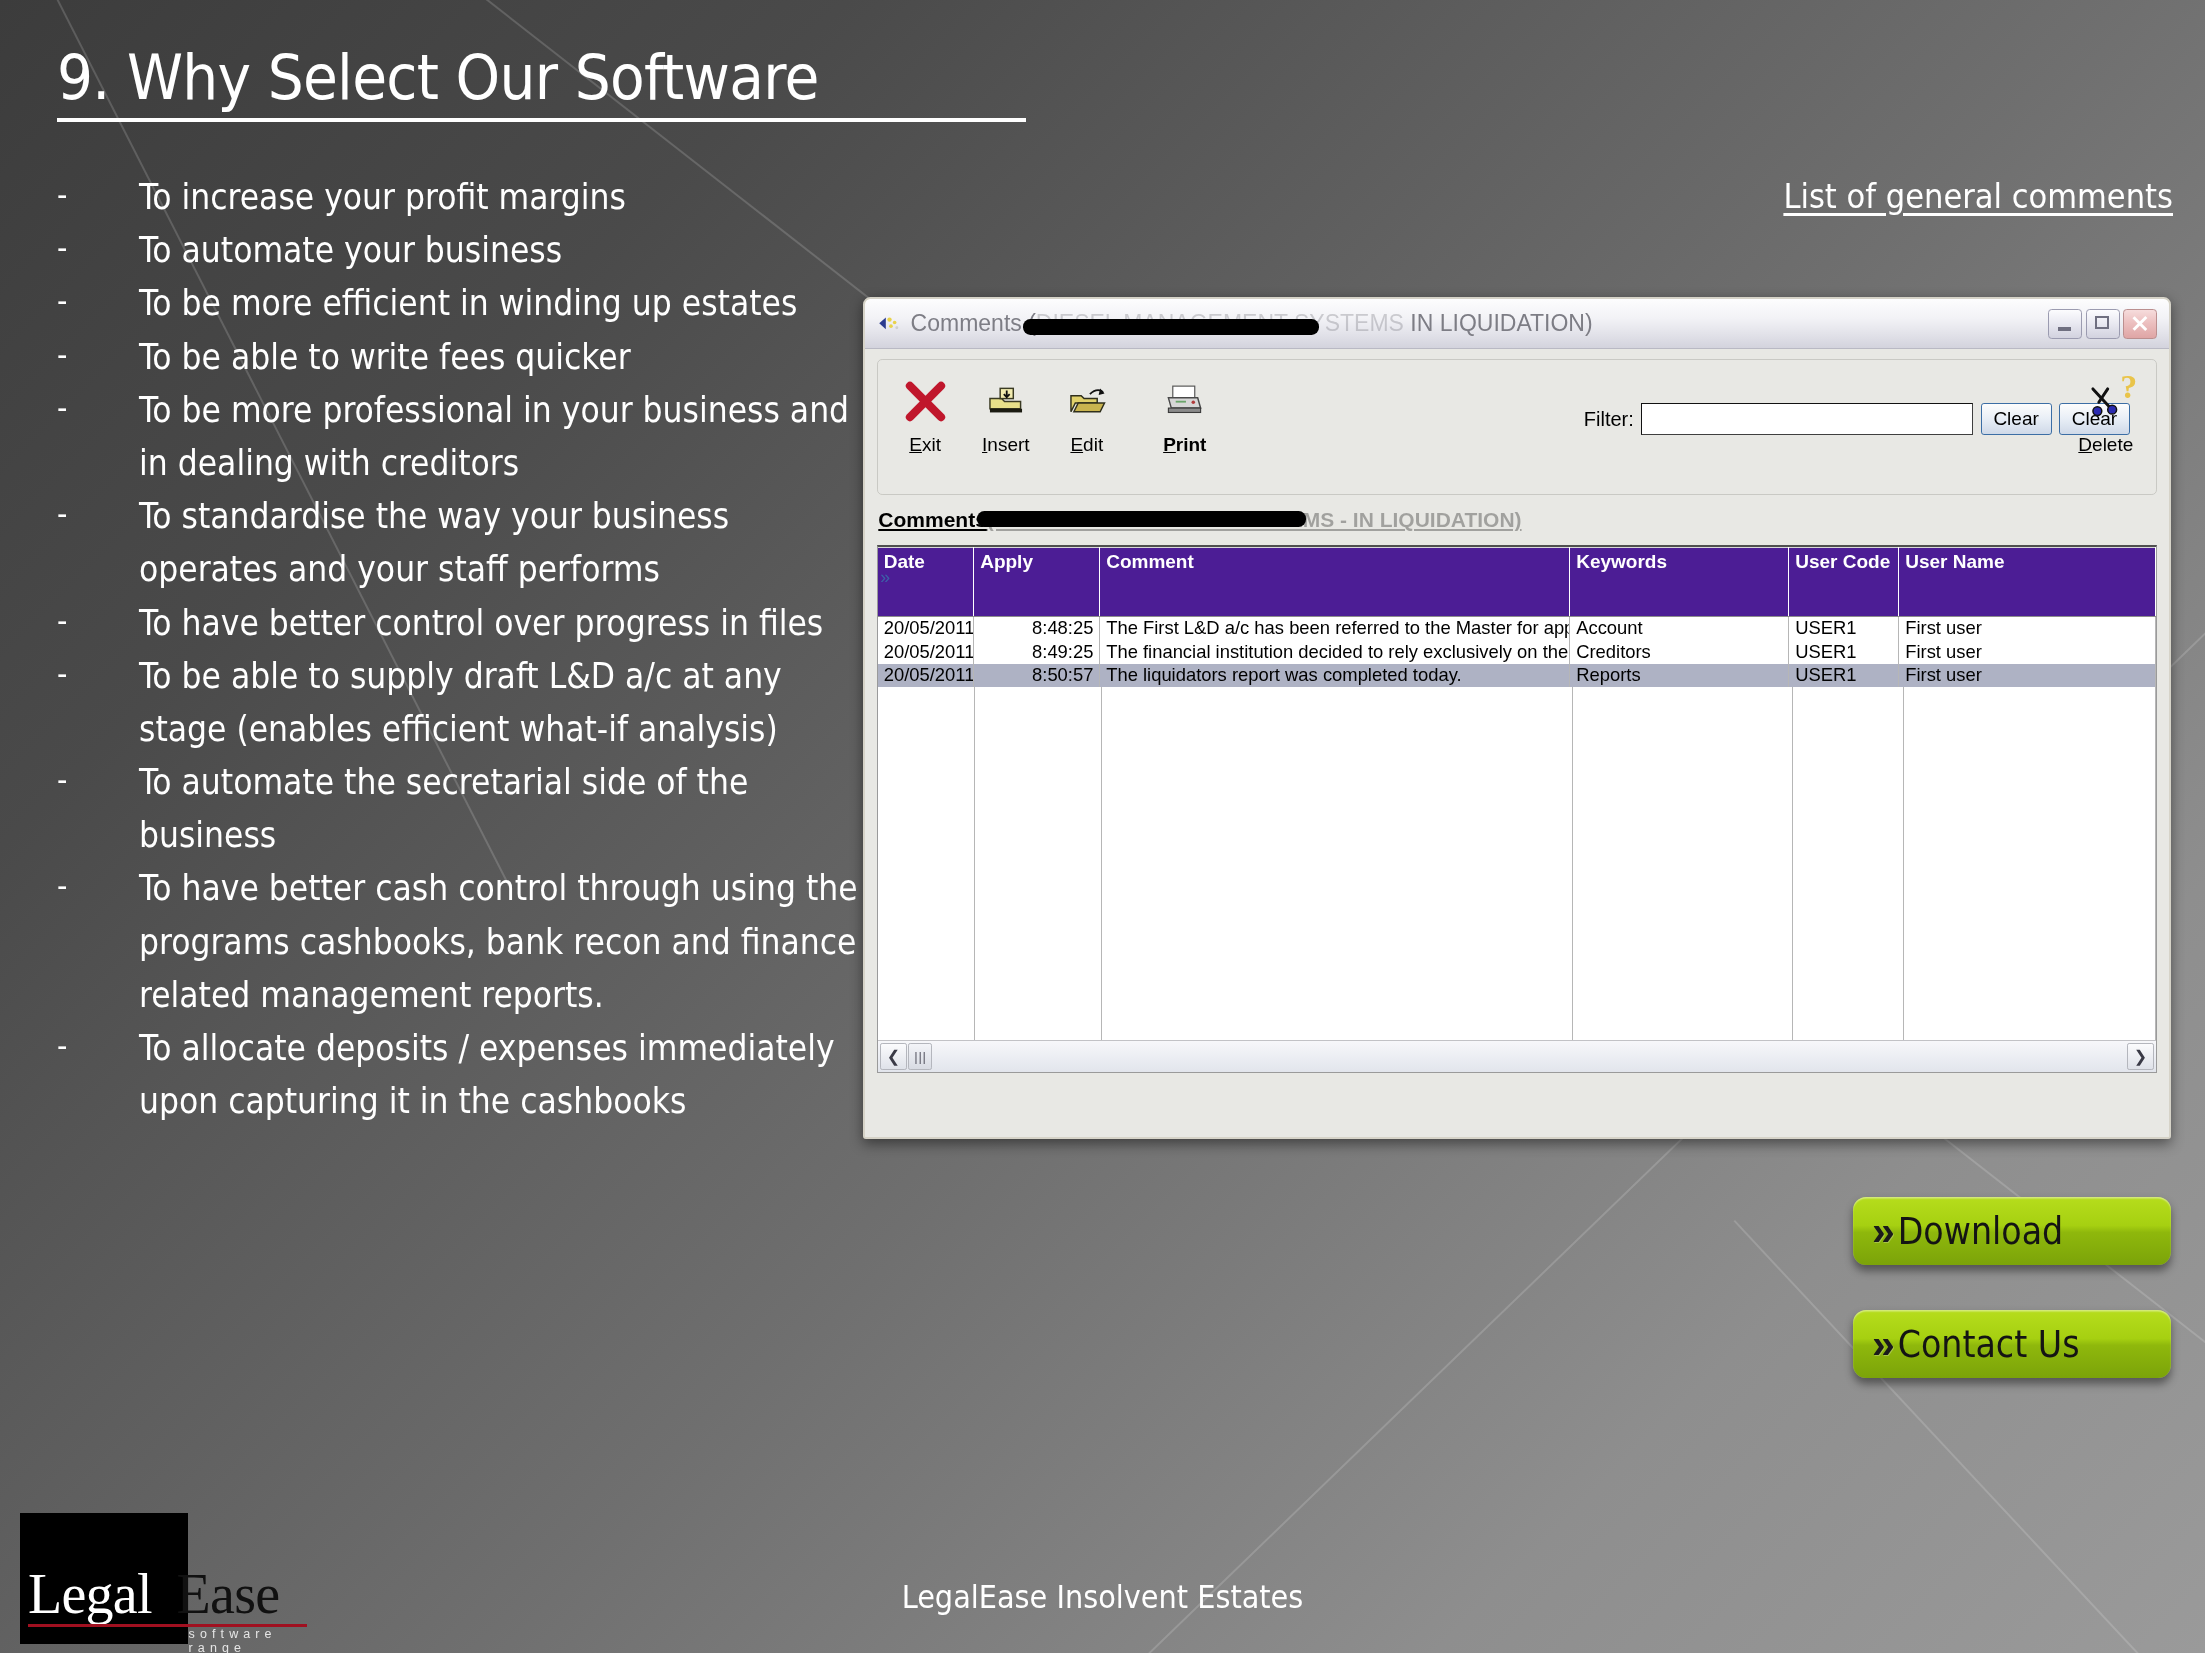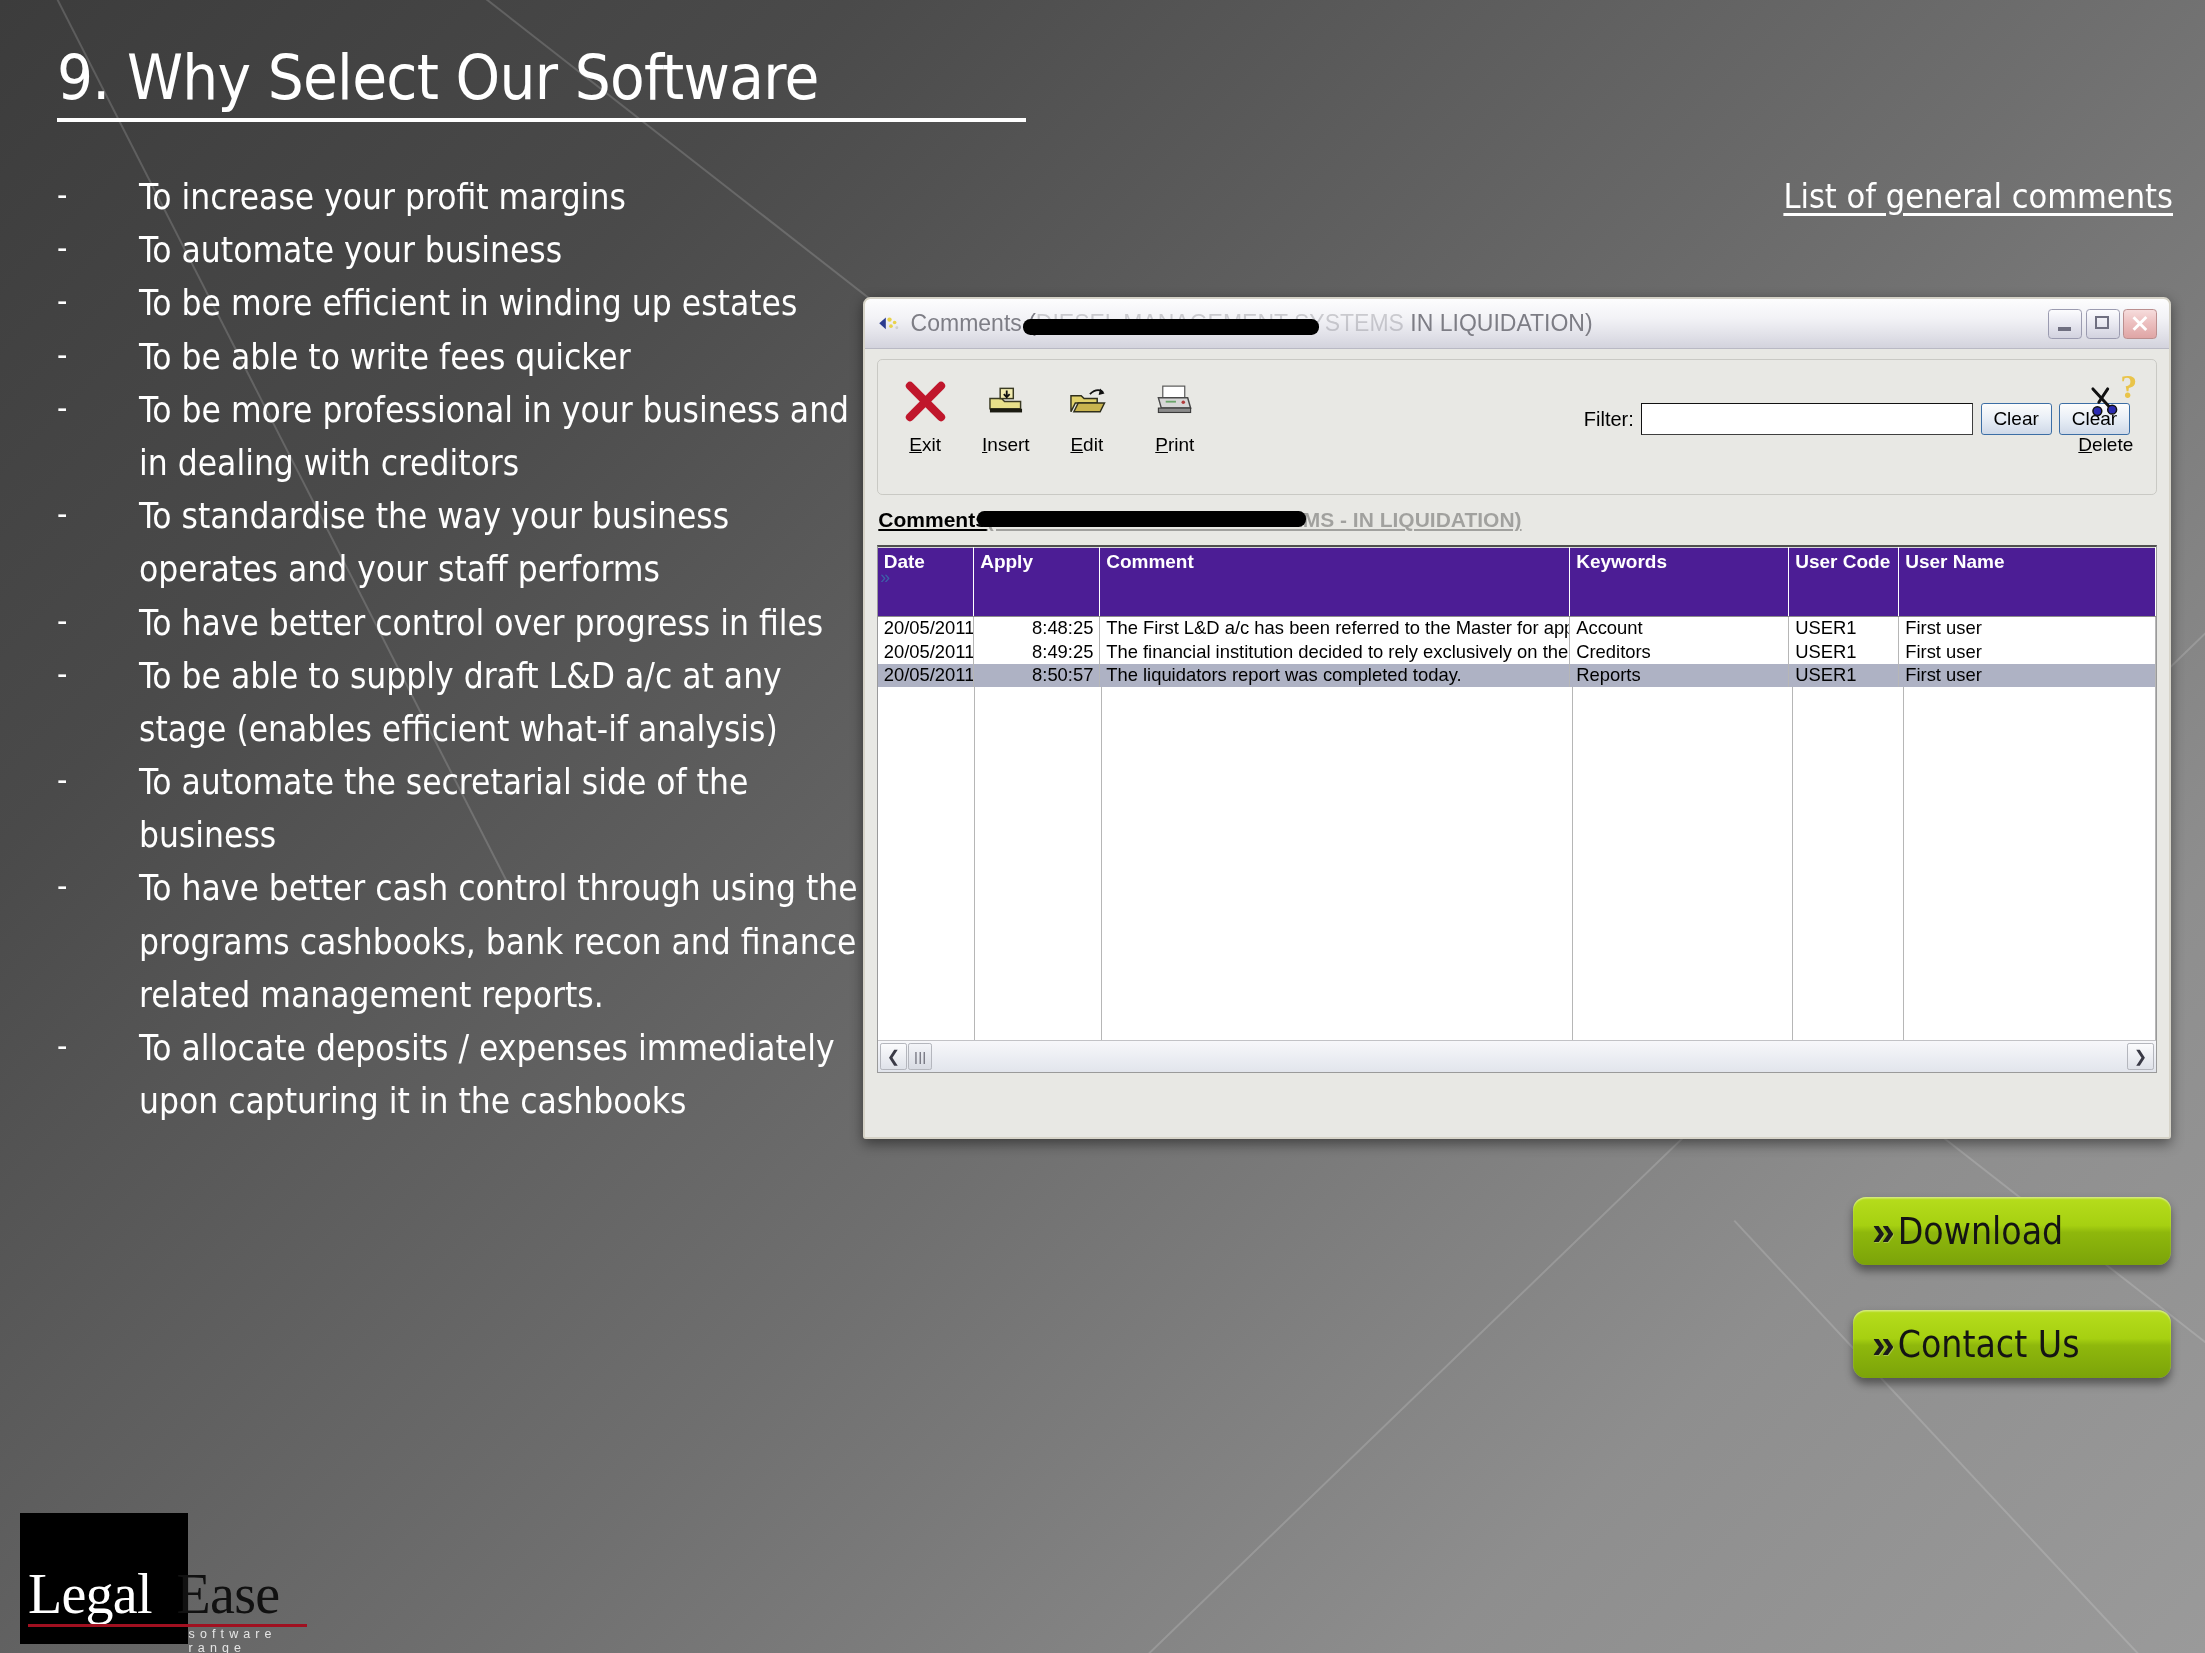--- a/index.html
+++ b/index.html
@@ -563,21 +563,21 @@
               <path d="M8 38 L14 26 L50 26 L44 38 Z" fill="#c9b44f" stroke="#2f2f1c" stroke-width="2"></path>
               <path d="M30 14 C38 6, 46 8, 48 12" stroke="#111" stroke-width="2.5" fill="none"></path>
               <path d="M44 6 L50 13 L42 15 Z" fill="#111"></path>
             </svg>
           </div>
           <div class="tlabel">
             <u>E</u><span>dit</span>
           </div>
         </div>
 
-        <div class="tool" style="left:260px;">
+        <div class="tool" style="left:270px;font-weight:bold;">
           <div class="glyph">
             <svg width="41" height="37" viewBox="0 0 56 50">
               <rect x="12" y="4" width="30" height="16" fill="#ffffff" stroke="#555" stroke-width="1.6"></rect>
               <path d="M6 20 L46 20 L50 34 L10 34 Z" fill="#d6d6d6" stroke="#4a4a4a" stroke-width="2"></path>
               <rect x="6" y="34" width="44" height="6" fill="#8a8a8a" stroke="#3a3a3a" stroke-width="1.5"></rect>
               <circle cx="40" cy="26" r="2.4" fill="#b13a3a"></circle>
               <rect x="16" y="24" width="14" height="2.5" fill="#6aa46a"></rect>
             </svg>
           </div>
           <div class="tlabel">
@@ -693,15 +693,16 @@
   </div>
 
   <div id="logo">
     <div id="logo-box"></div>
     <div id="logo-legal">Legal</div>
     <div id="logo-ease">Ease</div>
     <div id="logo-rule"></div>
     <div id="logo-tag">software range</div>
   </div>
 
+  <div id="footer">LegalEase Insolvent Estates</div>
 
 </div>
 
 
 </body></html>

